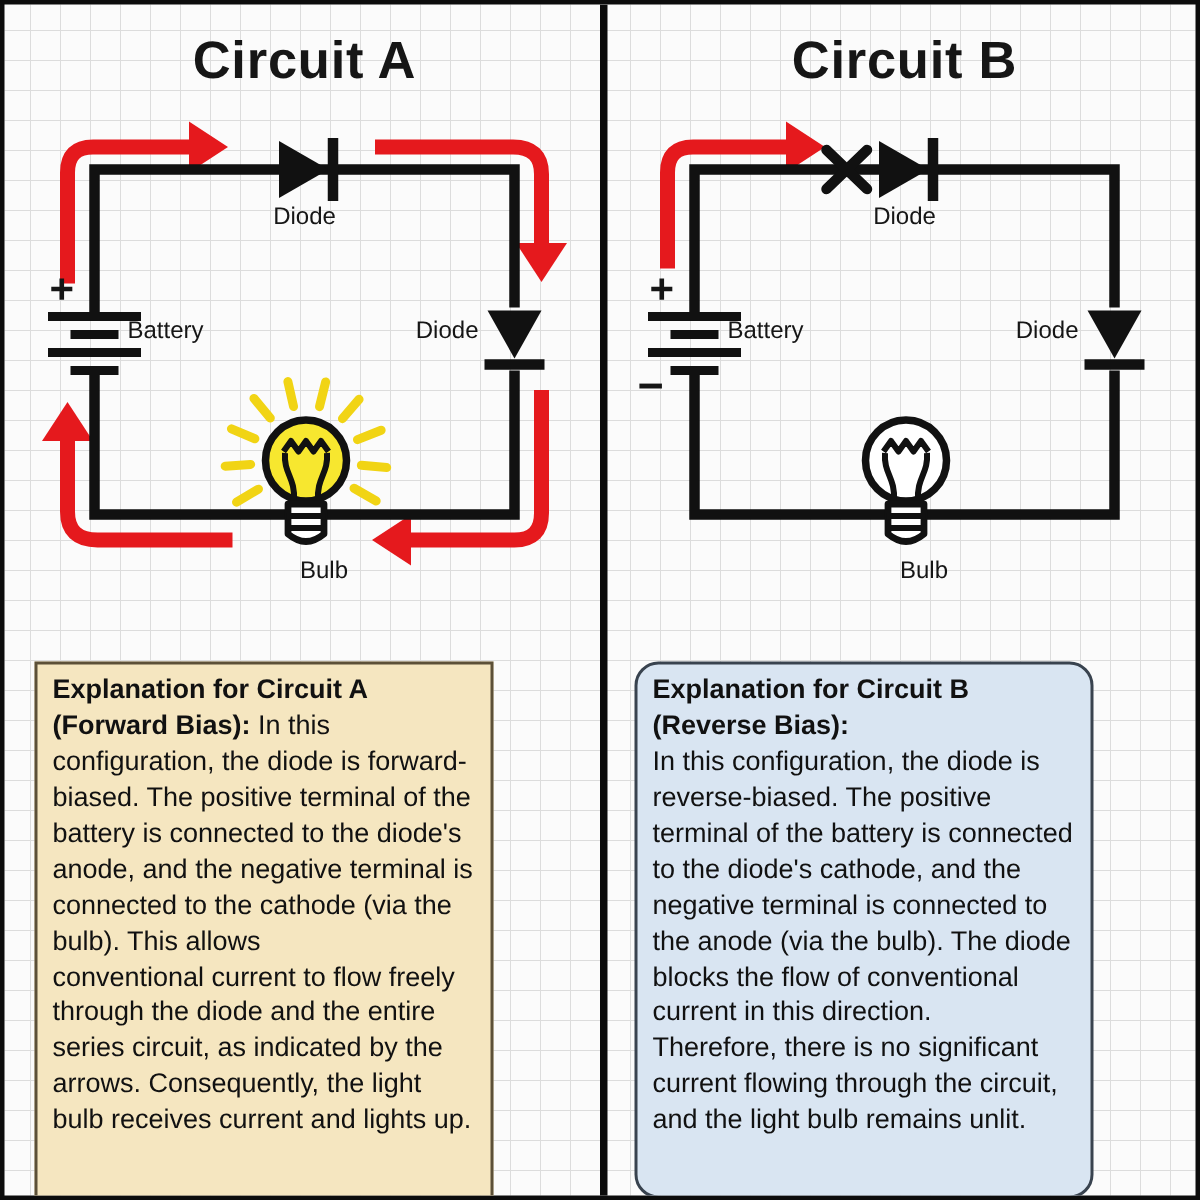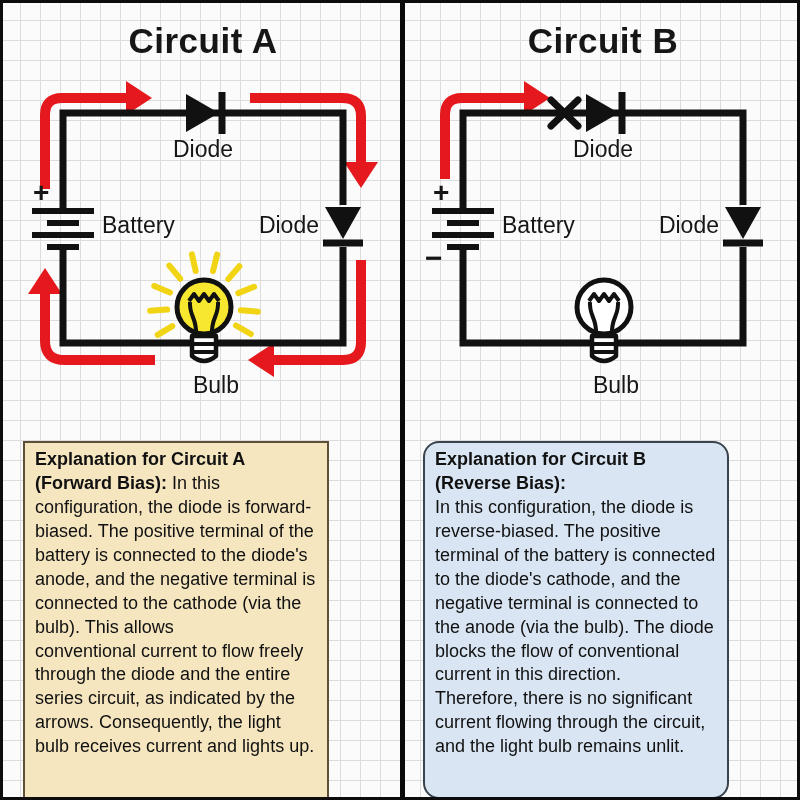--- a/index.html
+++ b/index.html
@@ -16,23 +16,23 @@
     overflow:hidden;
     padding-left:24px;
   }
   #divider{position:absolute; left:397px; top:0; width:5px; height:800px; background:var(--divider);}
   .panel{position:absolute; top:0; width:400px; height:800px;}
   #panel-a{left:0;}
   #panel-b{left:400px;}
   .circuit-svg{position:absolute; left:0; top:0; width:400px; height:410px;}
   .title{position:absolute; top:18px; left:0; width:400px; text-align:center;
          font-size:35px; font-weight:bold; color:#161616; letter-spacing:0.5px;}
-  .lbl{position:absolute; font-size:23px; color:#161616;}
+  .lbl{position:absolute; font-size:16px; color:#161616;}
   .lbl-top-diode{top:133px; left:0; width:400px; text-align:center;}
-  .lbl-battery{top:209px; left:99px;}
+  .lbl-battery{top:209px; left:82px;}
   .lbl-side-diode{top:209px; left:0; width:316px; text-align:right;}
   .lbl-bulb{top:369px; left:13px; width:400px; text-align:center;}
   .lbl-plus{top:174px; left:30px; font-size:28px; font-weight:bold;}
   .lbl-minus{top:238px; left:22px; font-size:30px; font-weight:bold;}
   .ebox{
     position:absolute; left:20px; top:420px; width:306px; height:358px;
     box-sizing:border-box; border:2px solid; padding:5px 10px;
     font-size:18px; line-height:1.33; color:#111; white-space:pre-line;
   }
   .ebox b{font-weight:bold;}

